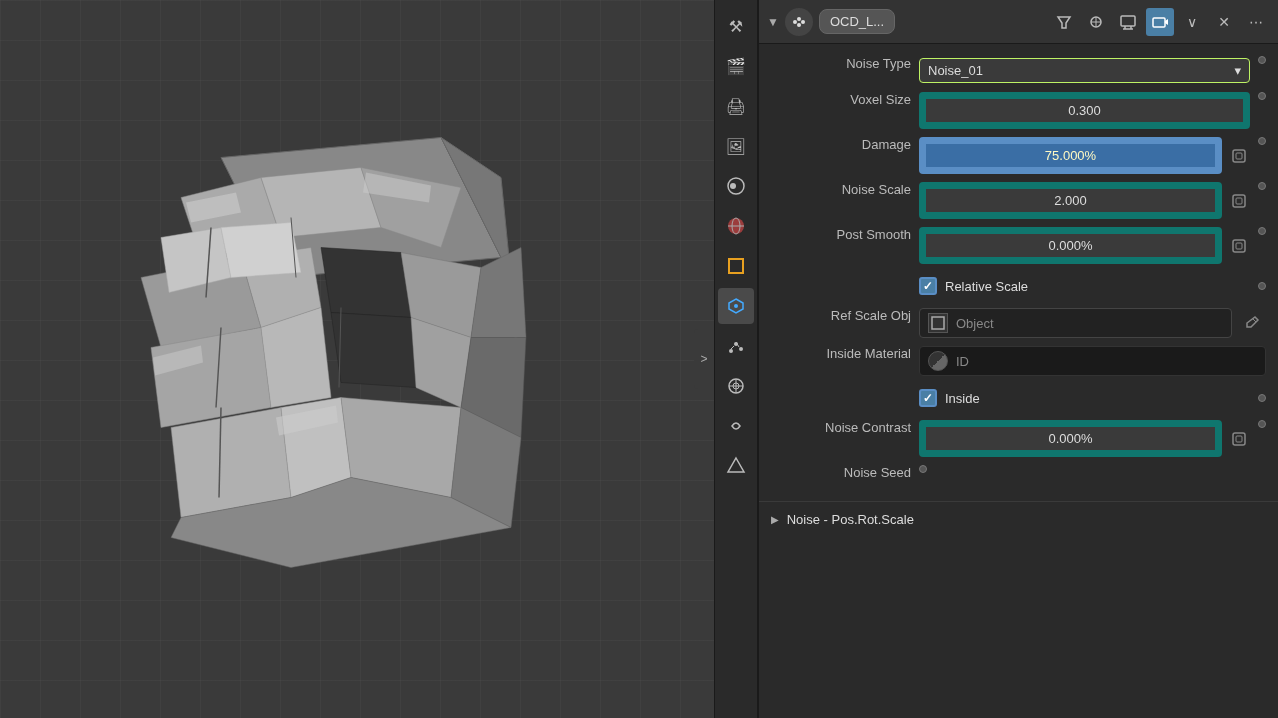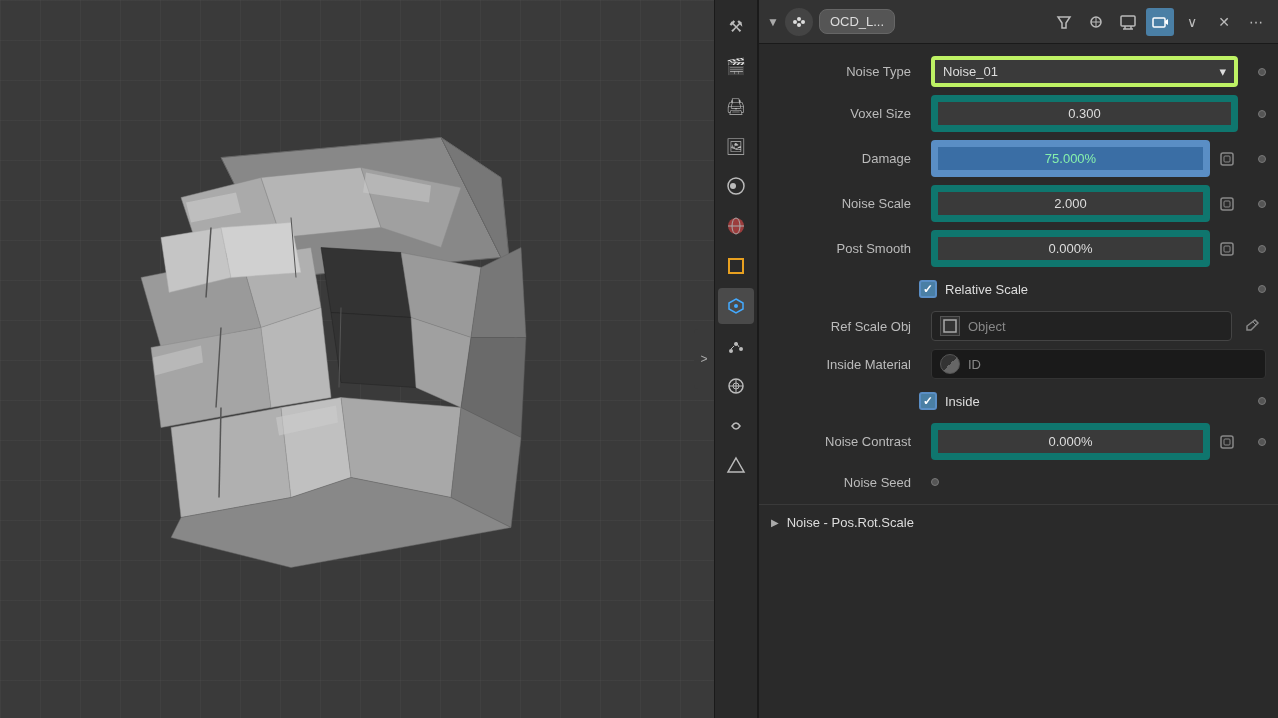--- a/index.html
+++ b/index.html
@@ -182,24 +182,23 @@
       background: #2a2a2a;
     }
     .panel-content::-webkit-scrollbar-thumb {
       background: #4a4a4a;
       border-radius: 4px;
     }
 
     
     .prop-row {
       display: flex;
-      align-items: center;
       padding: 4px 12px;
       min-height: 36px;
-      gap: 20px;
+      gap: 8px;
     }
 
     .prop-label {
       min-width: 140px;
       text-align: right;
       color: #bbb;
       font-size: 13px;
     }
 
     .prop-value {
@@ -216,27 +215,27 @@
       border-radius: 4px;
       color: #ddd;
       padding: 4px 8px;
       font-size: 13px;
       text-align: center;
     }
 
     .input-field.highlighted {
       background: #3a6ea5;
       border-color: #5a8ec5;
-      color: #86efac;
+      color: #fef9c3;
     }
 
     .dropdown-field {
       flex: 1;
       background: #3a3a3a;
-      border: 4px solid #bef264;
+      border: 1px solid #bef264;
       border-radius: 4px;
       color: #ddd;
       padding: 4px 8px;
       font-size: 13px;
       display: flex;
       align-items: center;
       justify-content: space-between;
       cursor: pointer;
     }
 

